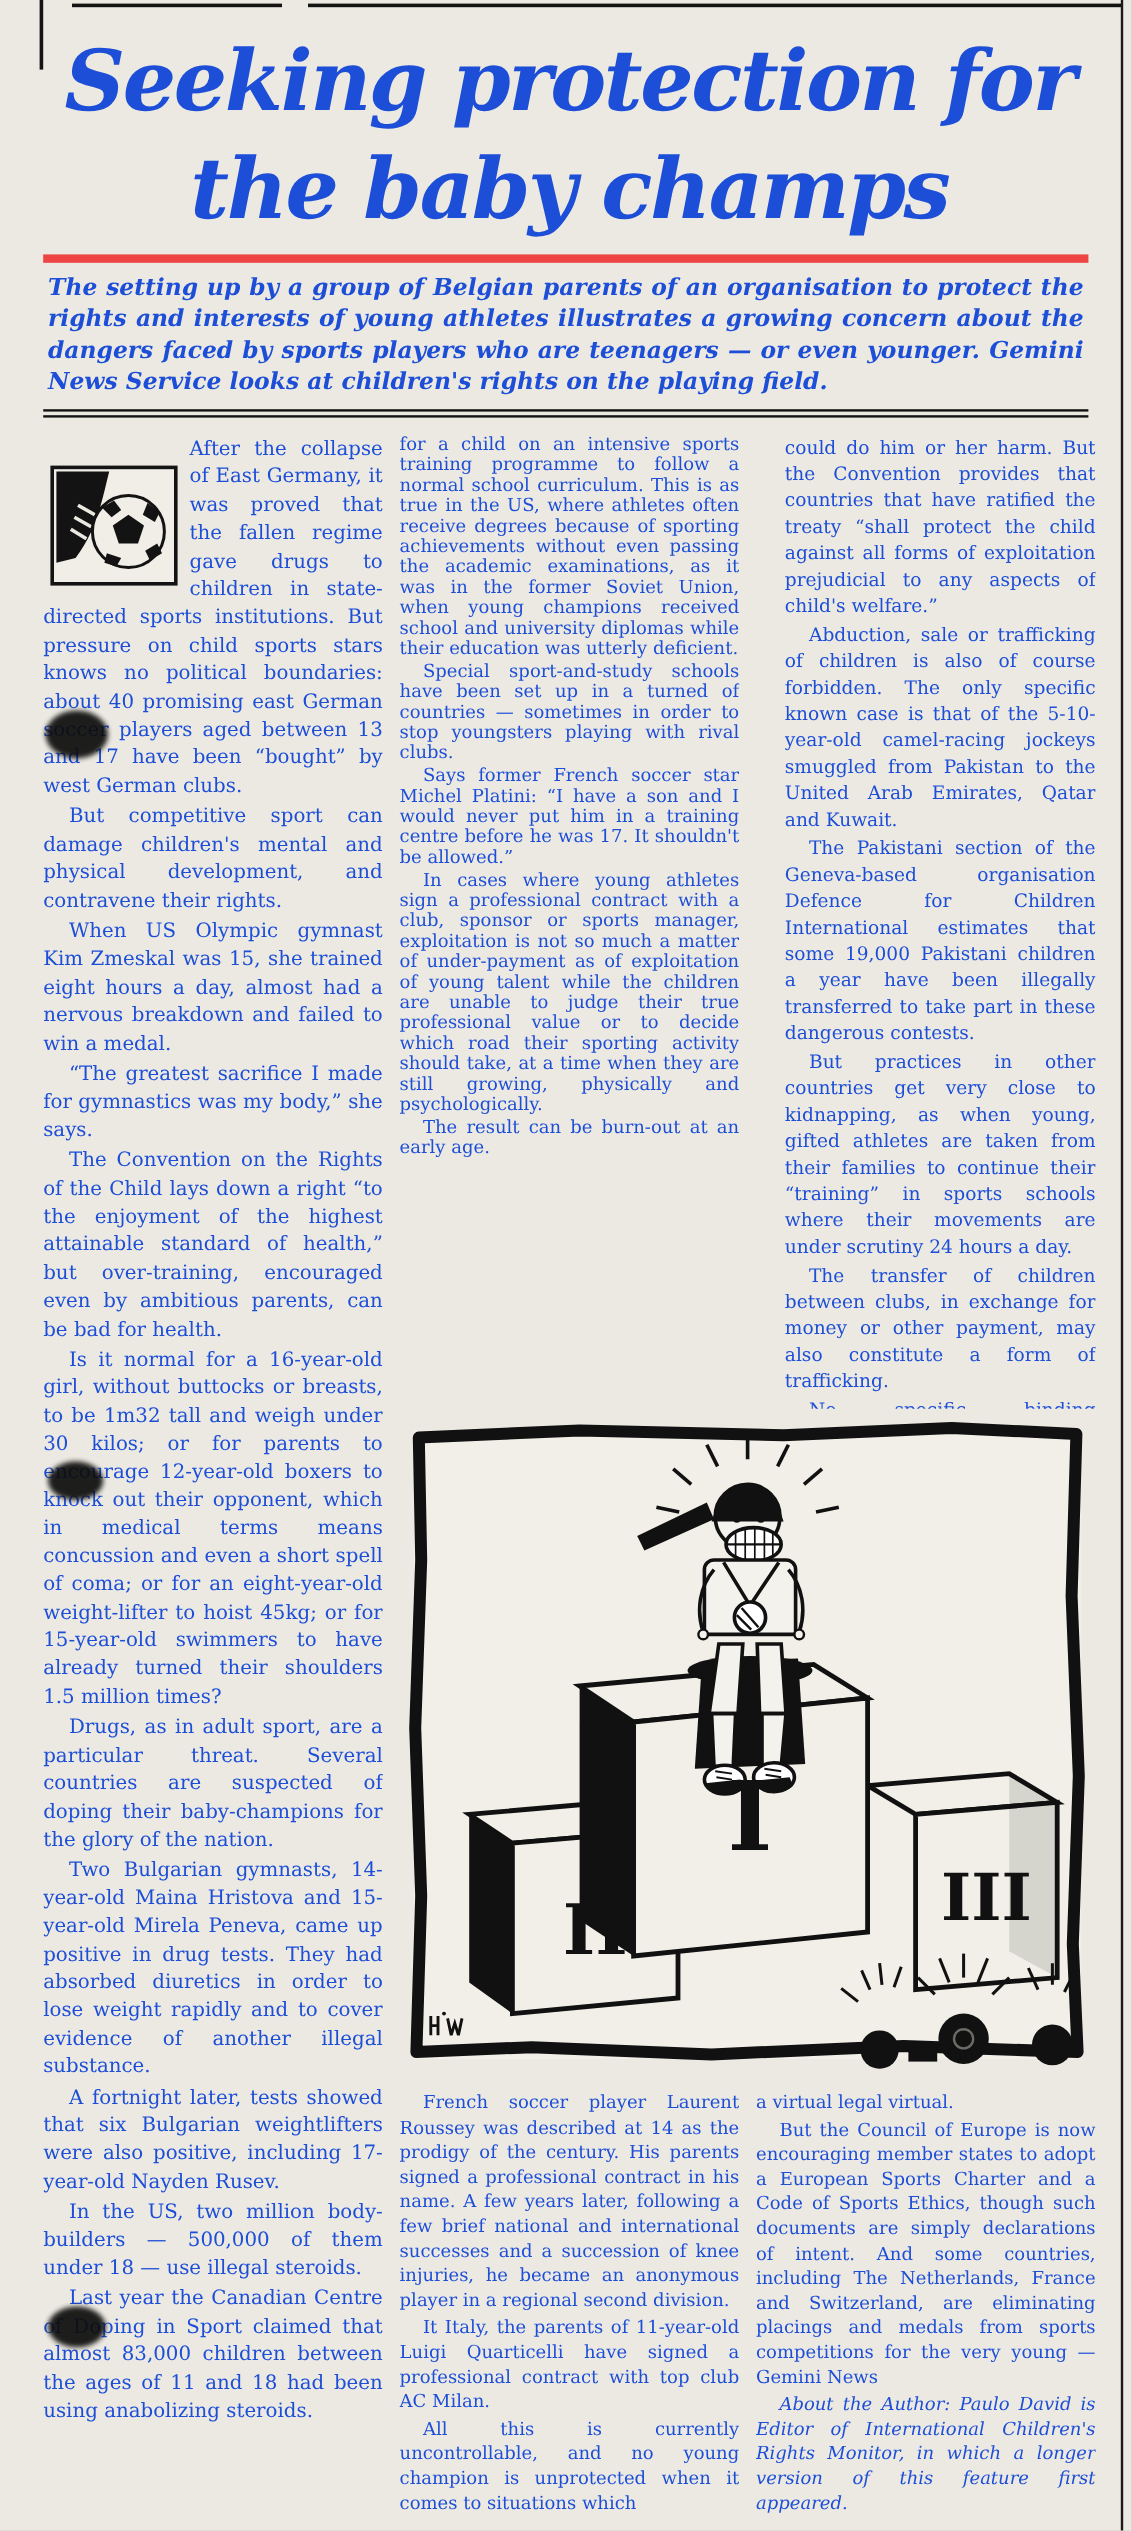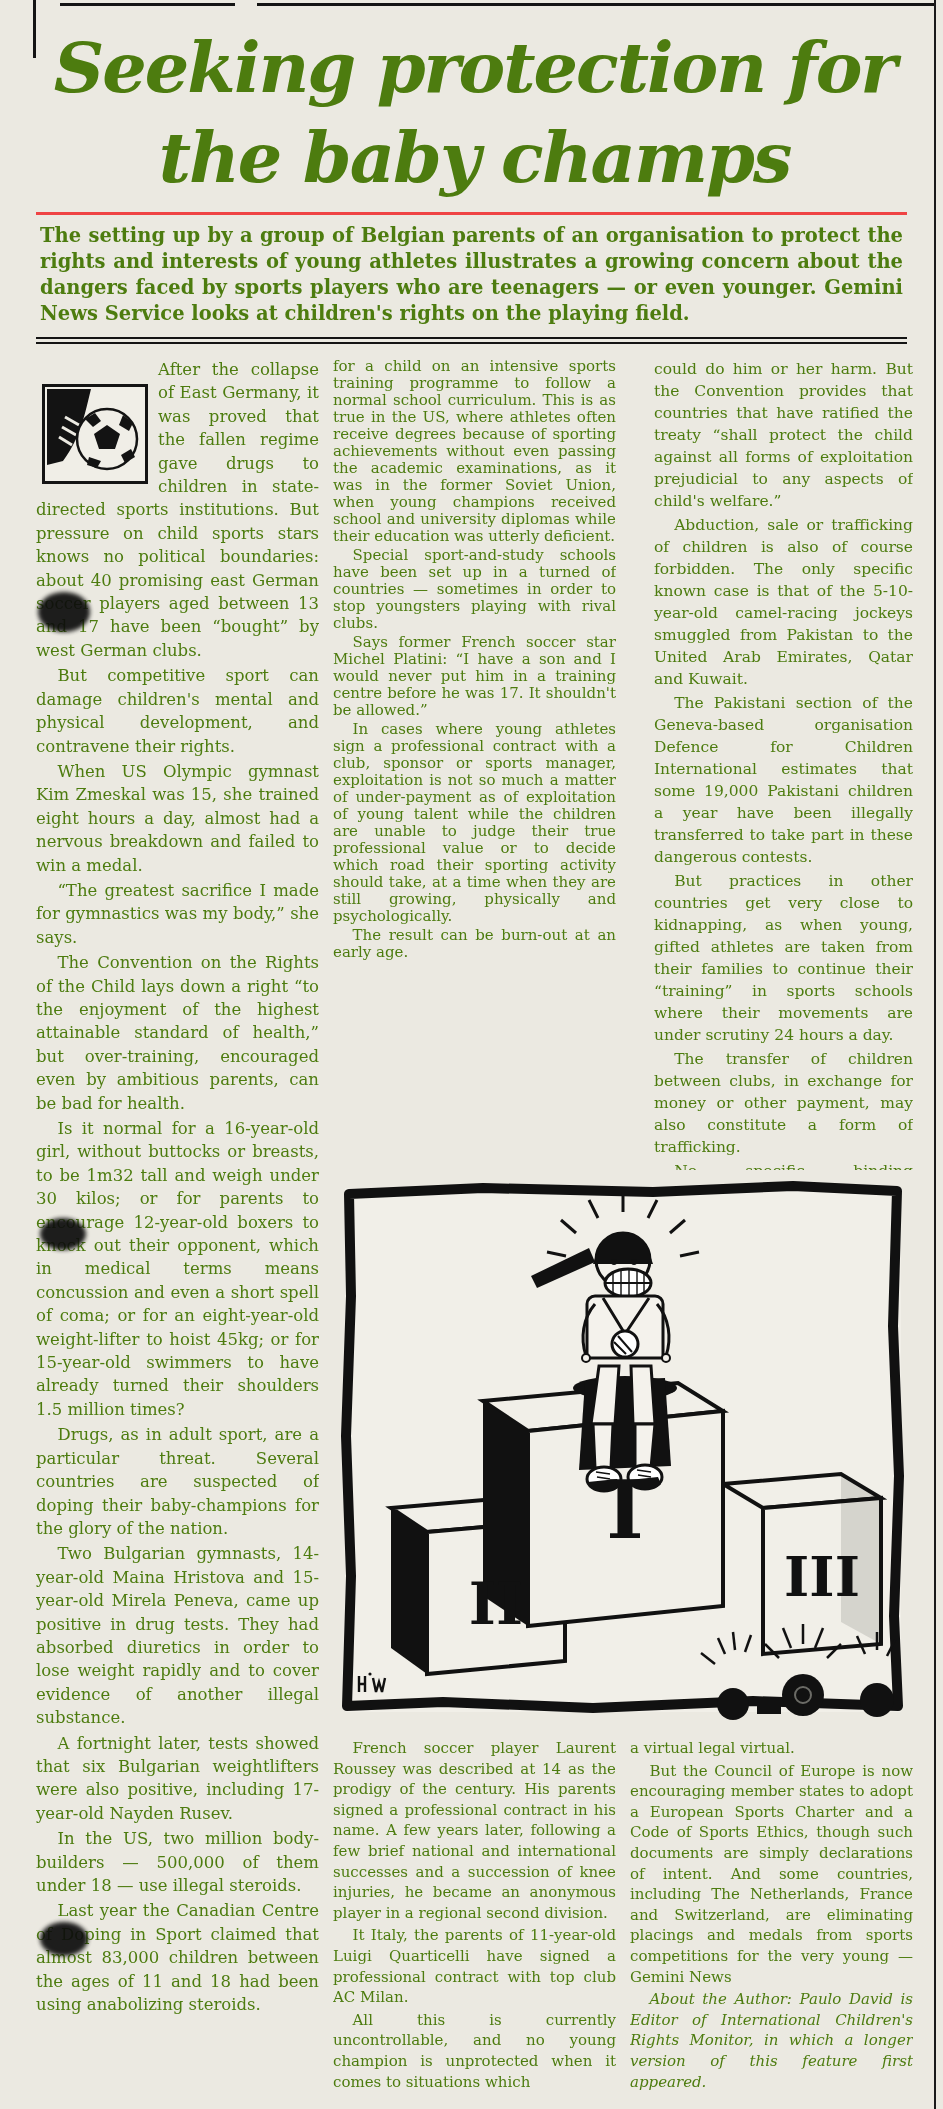--- a/index.html
+++ b/index.html
@@ -1,45 +1,45 @@
 <!DOCTYPE html>
 <html><head>
 <meta charset="utf-8">
 <style>
   html,body{margin:0;padding:0;background:#c9c7c0;}
   .page{
     position:relative;
     width:943px;height:2109px;
     margin:0 auto;
     background:#ebe9e1;
-    color:#4d7c0f;
+    color:#1d4ed8;
     font-family:"DejaVu Serif","Liberation Serif",serif;
     overflow:hidden;
   }
   .top-rule{
     position:absolute;top:3px;left:60px;right:8px;height:3px;
     background:linear-gradient(to right,#141414 0 20%,transparent 20% 22.5%,#141414 22.5% 100%);
   }
   .left-tick{position:absolute;top:0;left:33px;width:3px;height:58px;background:#141414;}
   .right-rule{position:absolute;top:0;right:7px;width:2px;height:100%;background:#1a1a1a;}
 
   .masthead{padding:20px 30px 0 36px;text-align:center;}
   .headline{
     font-weight:bold;font-style:italic;
     font-size:70px;line-height:84px;letter-spacing:-2px;
     margin:6px 0 0 0;white-space:nowrap;
   }
   .byline{font-weight:bold;font-size:21px;margin-top:10px;}
 
   .standfirst{
     margin:12px 36px 0 36px;
-    border-top:3px solid #ef4444;
+    border-top:7px solid #ef4444;
     border-bottom:7px double #141414;
     padding:8px 4px 10px 4px;
-    font-weight:bold;
+    font-weight:bold;font-style:italic;
     font-size:19.5px;line-height:26px;
     text-align:justify;
   }
 
   .content{
     display:grid;
     grid-template-columns:283px 283px 283px;
     grid-template-rows:812px 556px auto;
     column-gap:14px;
     padding:14px 26px 0 36px;

